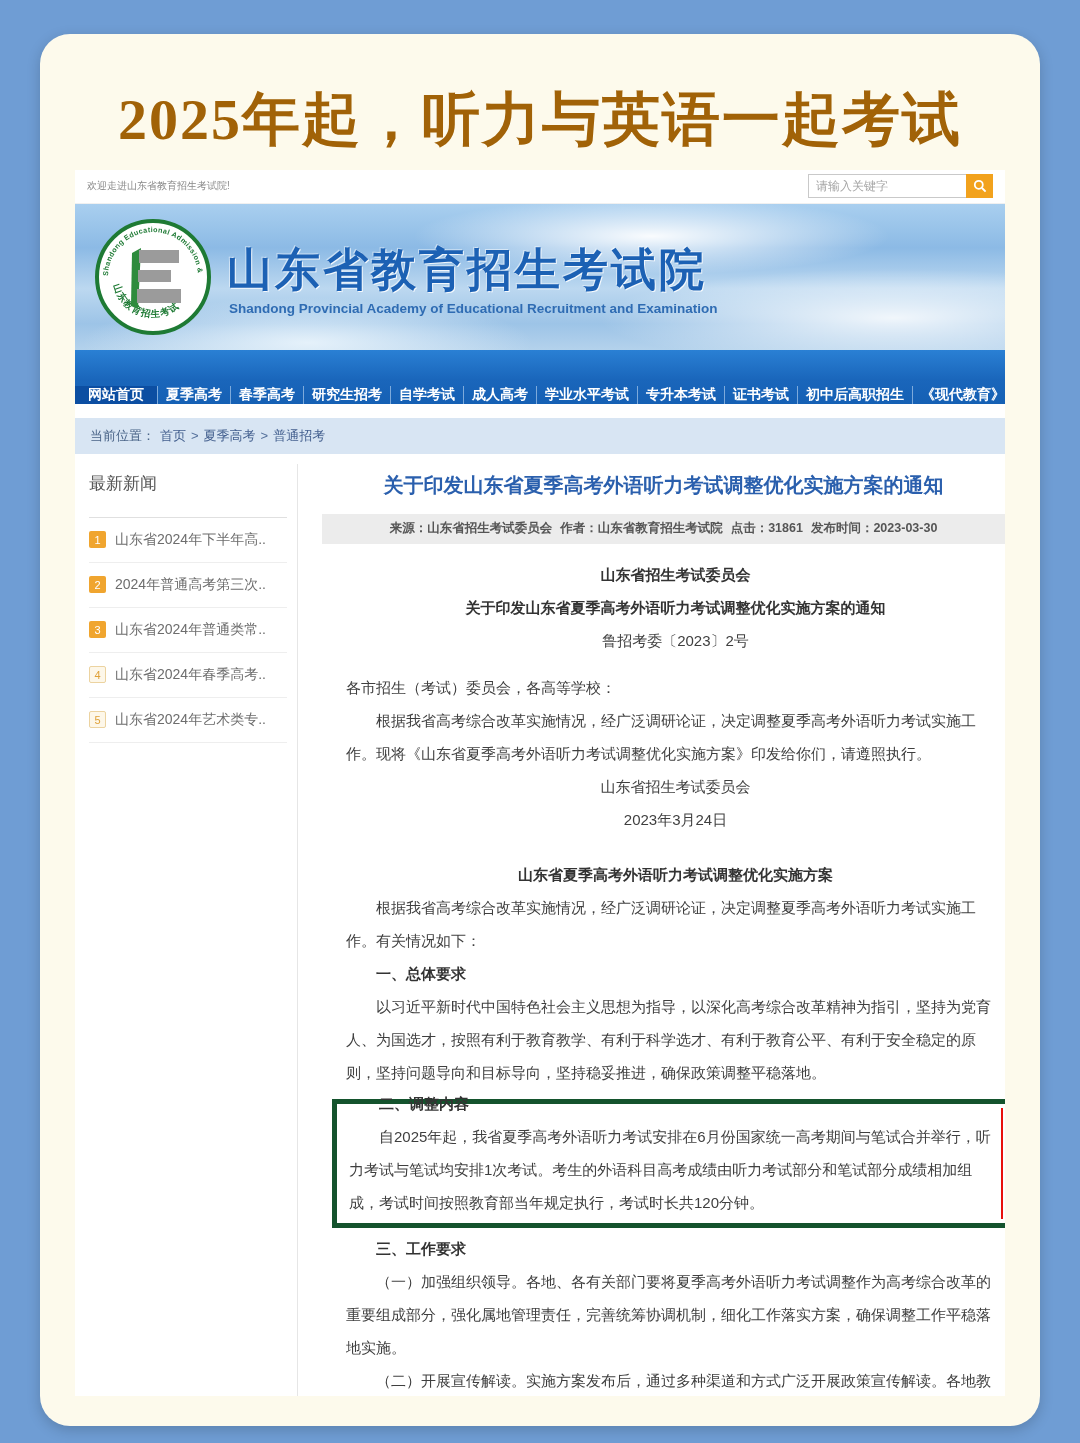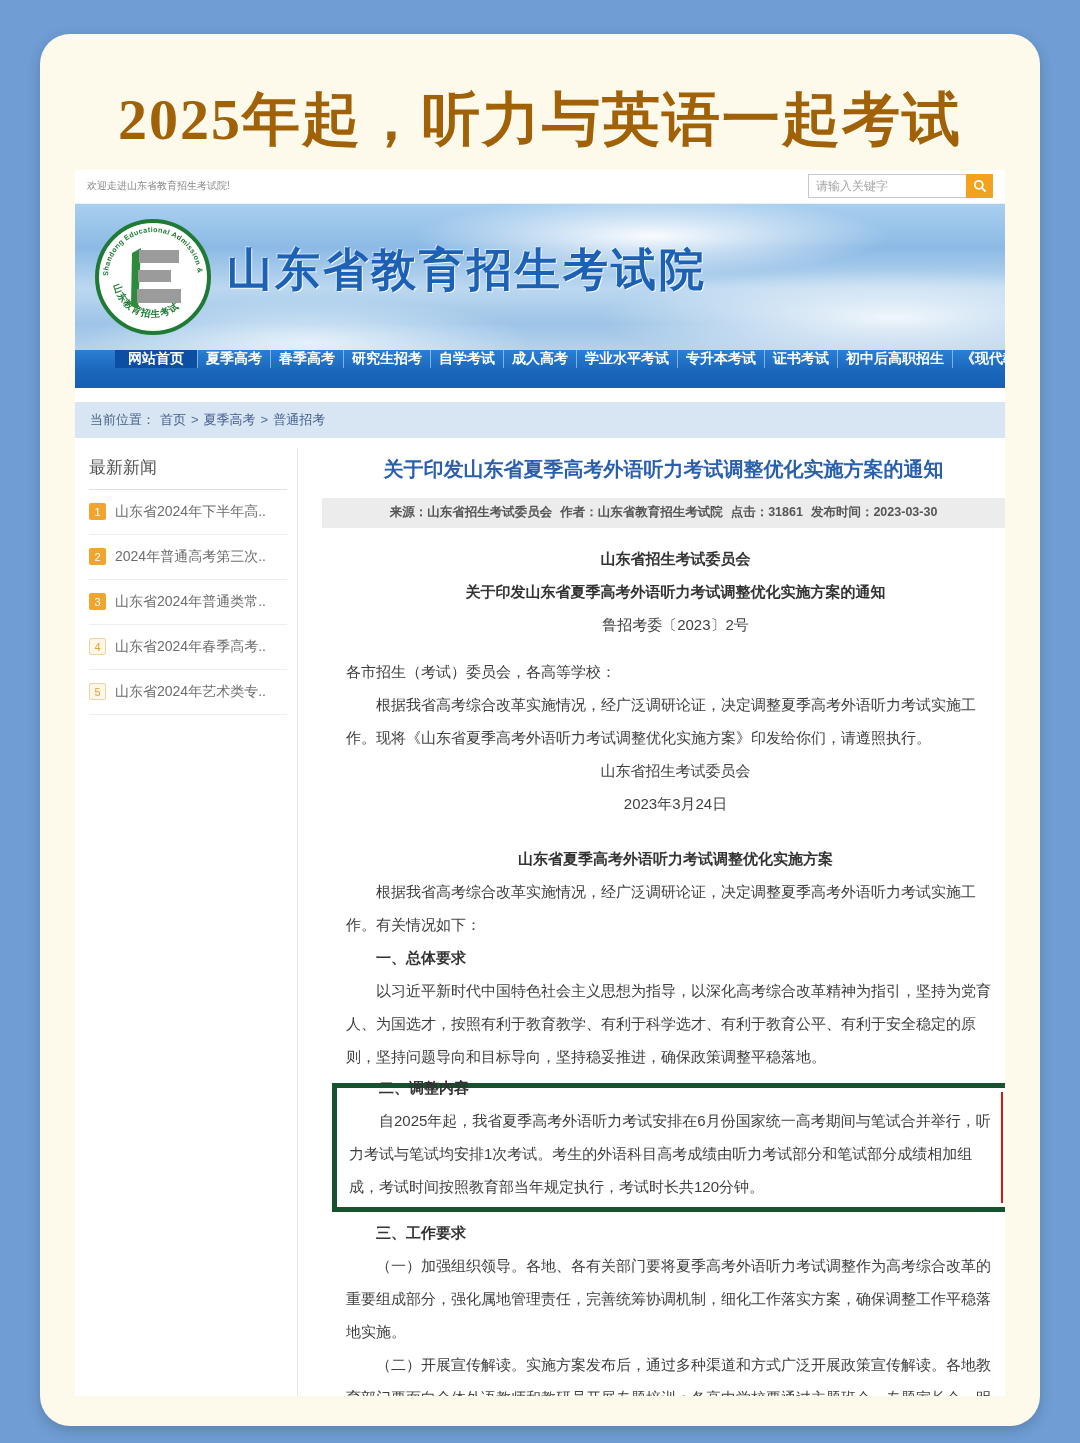--- a/index.html
+++ b/index.html
@@ -70,23 +70,23 @@
     font-size: 45px; font-weight: 700; color: #1c61b4;
     letter-spacing: 3px;
     text-shadow: 1px 1px 0 rgba(255,255,255,.85), -1px -1px 0 rgba(255,255,255,.5);
   }
   .banner-en {
     position: absolute; left: 154px; top: 97px;
     font-size: 13.5px; font-weight: 700; color: #2f6cb3;
   }
   
   .nav {
-    height: 38px;
+    height: 54px;
     background: linear-gradient(180deg, #2a80d4 0%, #1a66bb 55%, #1560b4 100%);
-    display: flex; align-items: flex-start; padding-left: 40px;
+    display: flex; align-items: flex-end;
   }
   .nav-item {
     display: flex; align-items: center;
     padding: 0 8px;
     color: #fff; font-size: 14px; font-weight: 700;
     text-decoration: none; cursor: pointer; white-space: nowrap;
   }
   .nav-item + .nav-item { border-left: 1px solid rgba(210,230,250,.55); }
   .nav-item.active { background: #0c4ea2; padding: 0 13px; border-left: none; }
   
@@ -96,21 +96,21 @@
     display: flex; align-items: center;
     padding: 0 15px; font-size: 13px; color: #4a6488;
   }
   .crumb-bar a { color: #44608f; text-decoration: none; cursor: pointer; margin: 0 5px; }
   .crumb-sep { color: #55719c; }
   
   .content { display: flex; align-items: stretch; }
   .sidebar { width: 222px; flex: 0 0 222px; padding: 4px 10px 0 14px; }
   .sidebar-title {
     font-size: 17px; color: #555; font-weight: 400;
-    padding: 14px 0 10px; border-bottom: 1px solid #e0e0e0;
+    padding: 14px 0 22px; border-bottom: 1px solid #e0e0e0;
   }
   .news-list { list-style: none; }
   .news-item {
     height: 45px; display: flex; align-items: center; gap: 9px;
     border-bottom: 1px solid #eeeeee; cursor: pointer;
   }
   .badge {
     width: 17px; height: 17px; flex: 0 0 17px;
     display: flex; align-items: center; justify-content: center;
     font-size: 11px; border-radius: 2px;
@@ -188,20 +188,21 @@
           <text font-size="9.5" fill="#1e7a34" font-weight="bold" letter-spacing="1">
             <textPath href="#arcB" startOffset="8">山东教育招生考试</textPath>
           </text>
           <polygon points="39,36 48,31 45,92 38,89" fill="#2e8b3d"></polygon>
           <rect x="46" y="33" width="40" height="13" fill="#9b9b9b"></rect>
           <rect x="45" y="53" width="33" height="12" fill="#9b9b9b"></rect>
           <rect x="44" y="72" width="44" height="14" fill="#9b9b9b"></rect>
         </svg>
       </div>
       <div class="banner-zh">山东省教育招生考试院</div>
+      <div class="banner-en">Shandong Provincial Academy of Educational Recruitment and Examination</div>
     </div>
 
     <div class="nav">
       <a class="nav-item active">网站首页</a>
       <a class="nav-item">夏季高考</a>
       <a class="nav-item">春季高考</a>
       <a class="nav-item">研究生招考</a>
       <a class="nav-item">自学考试</a>
       <a class="nav-item">成人高考</a>
       <a class="nav-item">学业水平考试</a>

